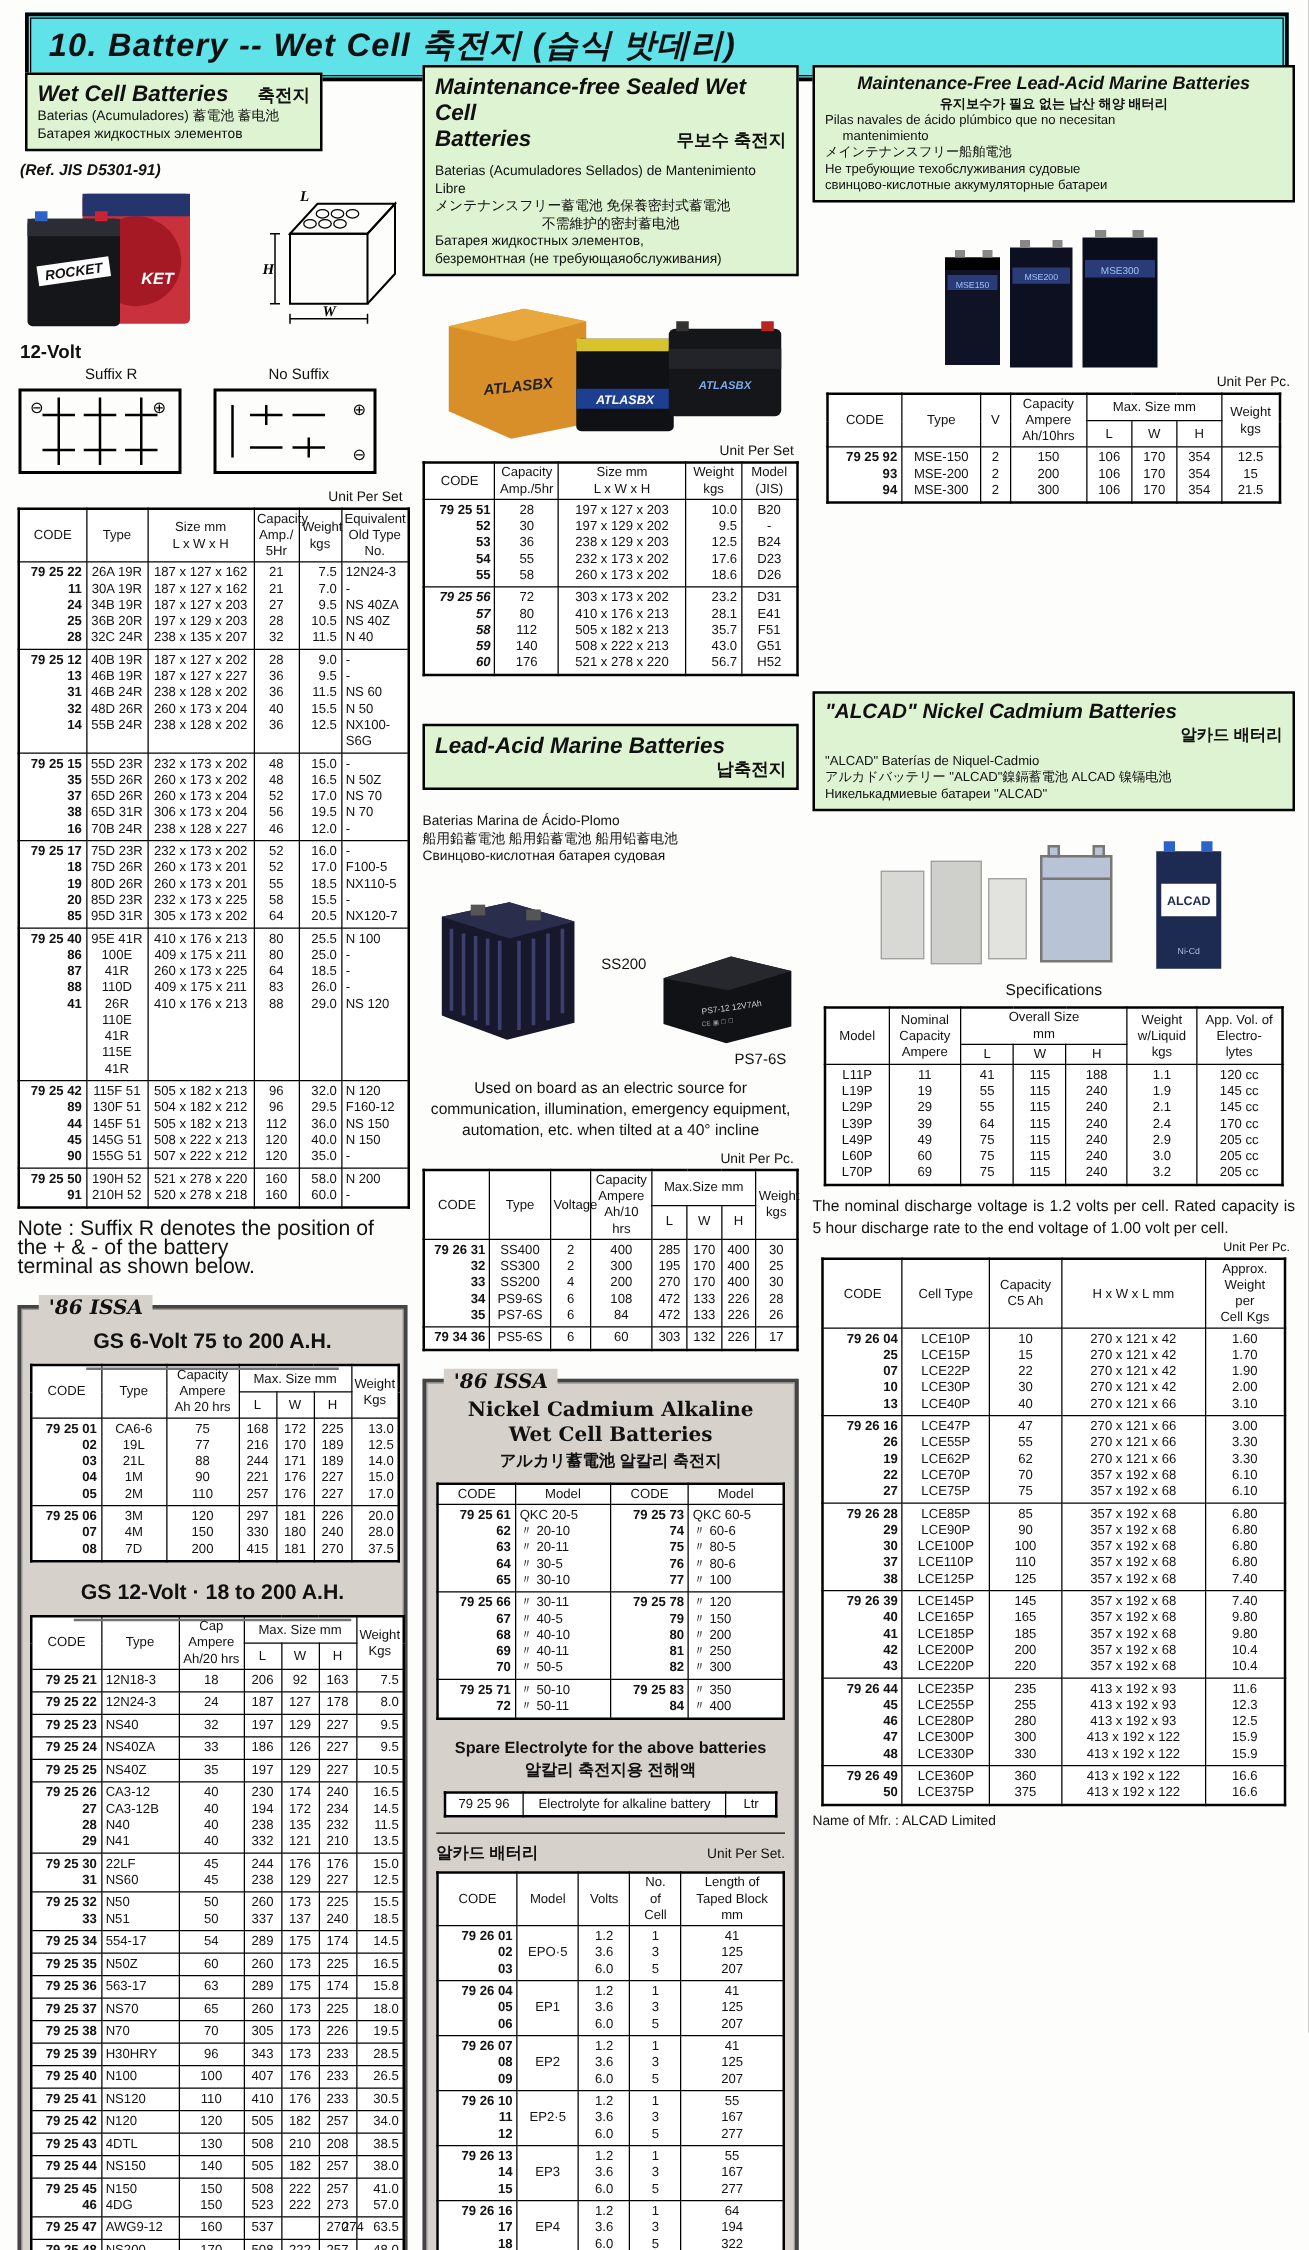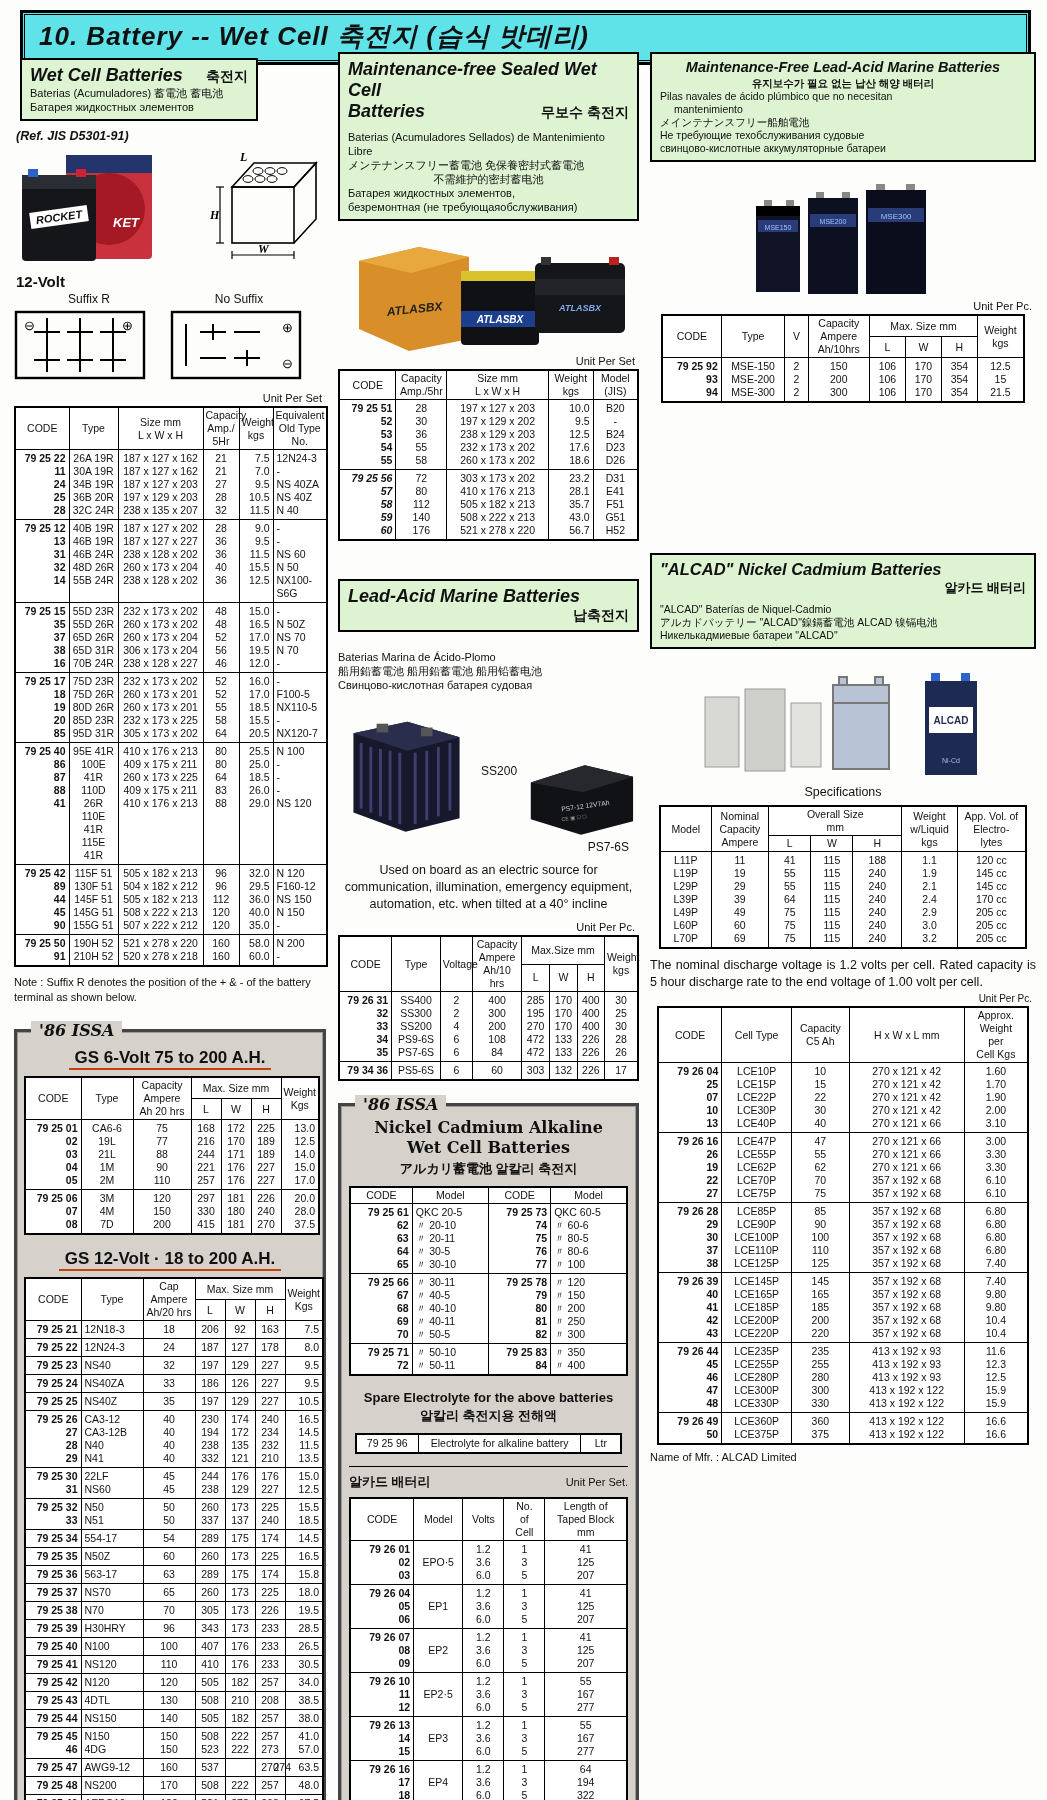--- a/index.html
+++ b/index.html
@@ -23,26 +23,26 @@
   table.cat{border-collapse:collapse;table-layout:fixed;background:#fff;}
   table.cat th,table.cat td{border:1px solid #000;font-size:10.5px;line-height:13px;padding:2px 3px;white-space:pre-line;vertical-align:top;}
   table.cat th{font-weight:400;text-align:center;vertical-align:middle;padding:1px 2px;}
   table.cat{border:2px solid #000;}
   table.cat td:first-child{font-weight:700;}
   table.cat.nobold-first td:first-child{font-weight:400;}
   table.cat.vmid td{vertical-align:middle;}
   table.qkc td:nth-child(3){font-weight:700;}
 
   .unit-label{font-size:11px;text-align:right;padding:2px 4px 2px 0;}
-  .note{font-size:11px;line-height:15px;}
+  .note{font-size:17px;line-height:15px;}
 
   .issa-box{position:relative;border:3px solid #444;background:#d6d2cb;box-shadow:inset 0 0 0 1px #999;}
   .issa-label{position:absolute;top:-11px;left:14px;background:#d6d2cb;padding:0 8px;font:italic 700 16px "DejaVu Serif",serif;}
   .gs-title{text-align:center;margin-top:10px;}
-  .gs-title span{font:700 17px "Liberation Sans",sans-serif;border-bottom:2px solid #c2410c;padding:0 6px 1px;}
+  .gs-title span{font:700 17px "Liberation Sans",sans-serif;border-bottom:2px solid #737373;padding:0 6px 12px;}
 
   .serif-head{font:700 16px "DejaVu Serif",serif;line-height:20px;}
   .photo{display:block;}
   .caption{font-size:12px;}
   .bold13{font-weight:700;font-size:13px;}
   .center{text-align:center;}
   .right{text-align:right;}
 </style>
 </head>
 <body>

